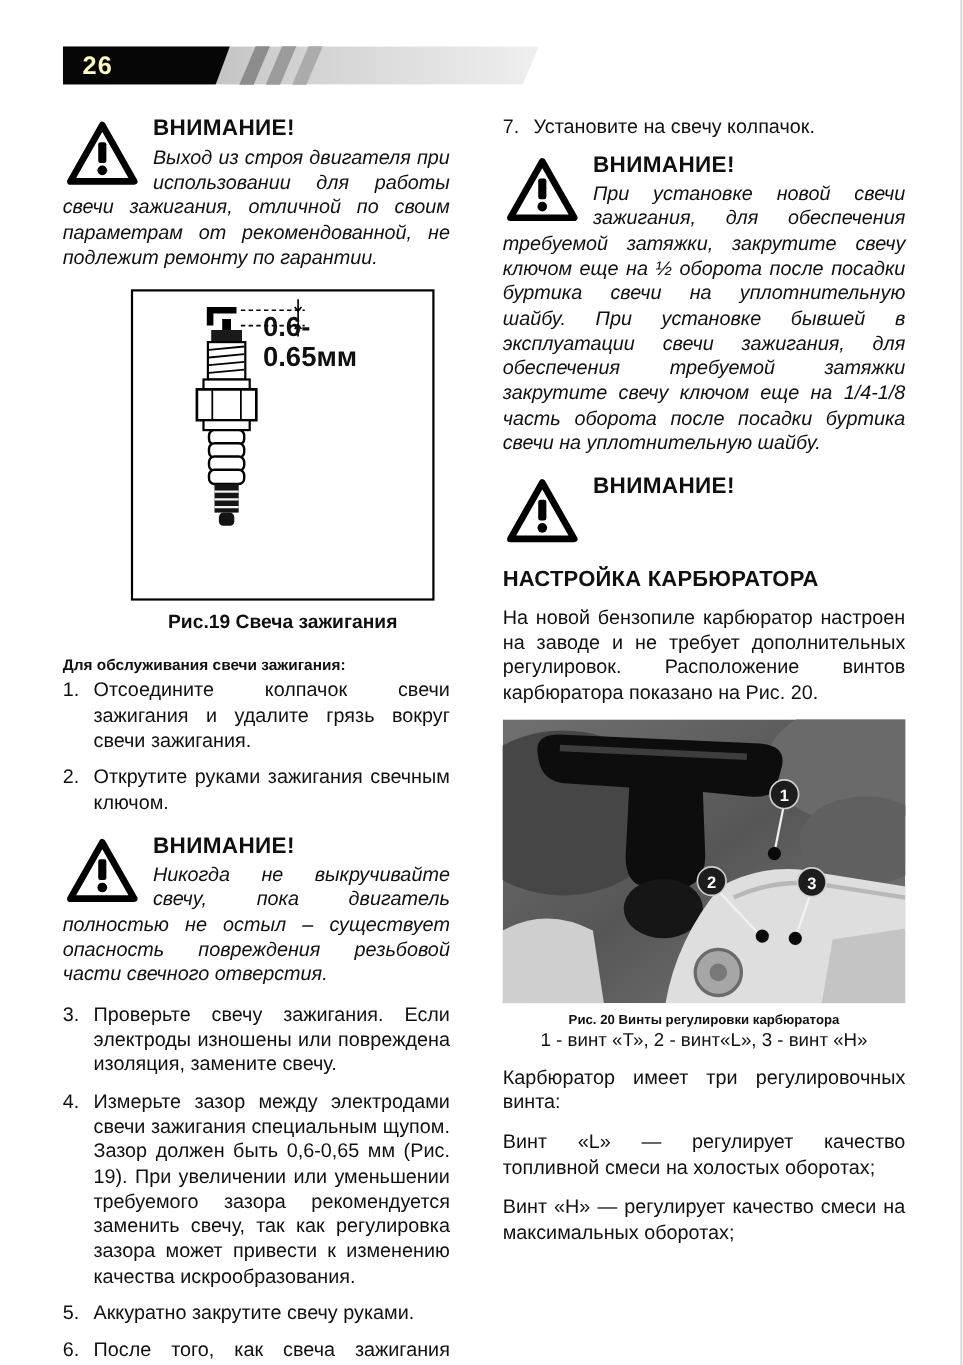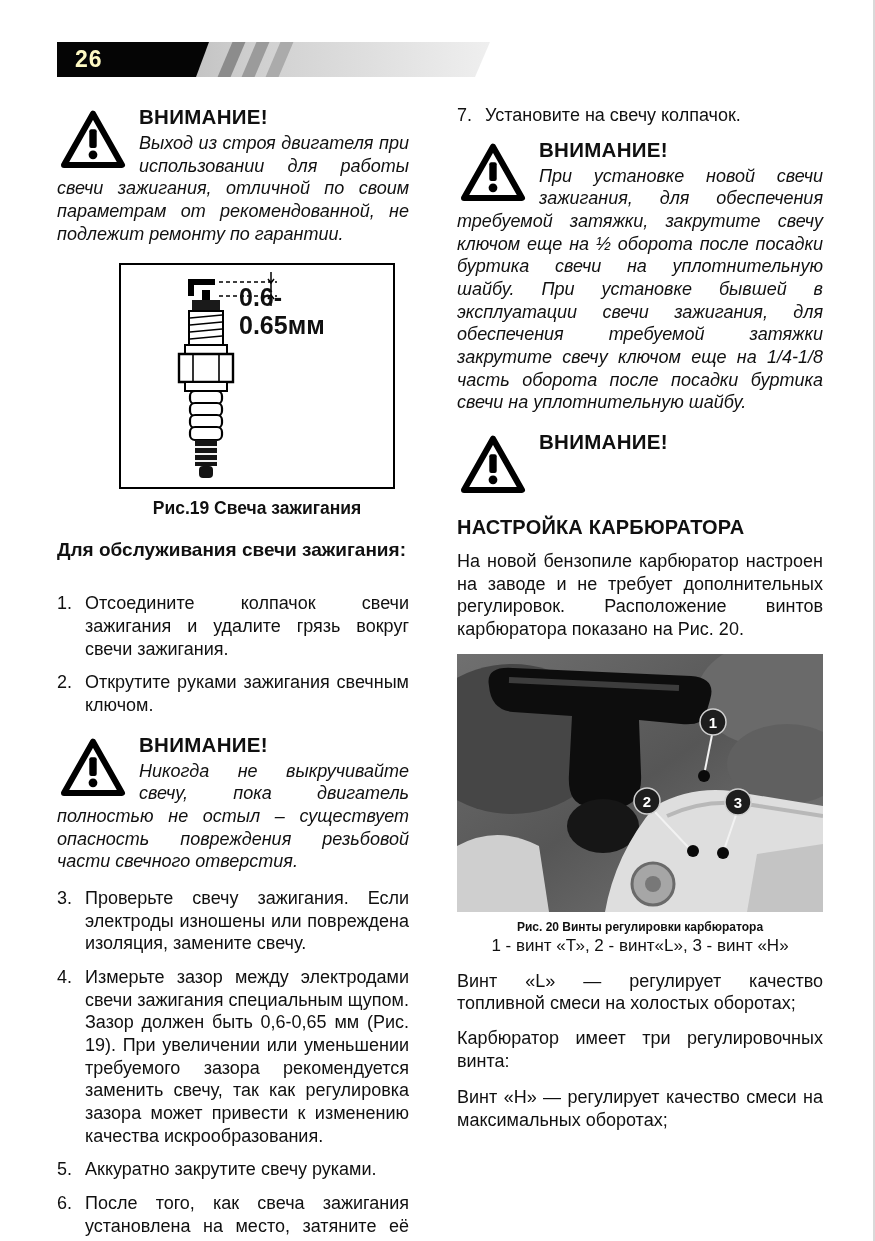--- a/index.html
+++ b/index.html
@@ -50,25 +50,25 @@
 
   
   .warning { margin-bottom:14px; }
   .warning::after { content:""; display:block; clear:both; }
   .warn-tri { float:left; width:68px; height:62px; margin:4px 12px 4px 2px; }
   .warn-head { font-weight:bold; font-size:20.5px; letter-spacing:.3px; margin:1px 0 3px 14px; }
   .warn-text { font-style:italic; font-size:18px; line-height:1.26; text-align:justify; }
 
   
   .fig19 { margin:18px 0 0 62px; }
-  .figbox { position:relative; width:276px; height:226px; border:2px solid #000; background:#fff; }
+  .figbox { position:relative; width:276px; height:283px; border:2px solid #000; background:#fff; }
   .gap-label { position:absolute; left:118px; top:18px; font-weight:bold; font-size:25px; line-height:1.12; }
   .figcap { width:276px; text-align:center; font-weight:bold; font-size:17.5px; margin-top:9px; }
 
-  .sec-title { font-weight:bold; font-size:19px; margin:20px 0 31px; }
+  .sec-title { font-weight:bold; font-size:14px; margin:20px 0 4px; }
 
   
   .carb-title { font-weight:bold; font-size:20px; margin:16px 0 11px; letter-spacing:.2px; }
   .fig20 { margin-top:13px; }
   .photo { display:block; width:366px; height:258px; }
   .cap1 { text-align:center; font-weight:bold; font-size:12px; margin-top:8px; }
   .cap2 { text-align:center; font-size:17px; margin-top:2px; }
   .mt12 { margin-top:12px; }
   .mt14 { margin-top:14px; }
 </style>
@@ -284,21 +284,21 @@
               <text x="281" y="154" text-anchor="middle" font-size="15" font-weight="bold" fill="#fff">3</text>
             </g>
           </g>
         </svg>
         <figcaption>
           <div class="cap1">Рис. 20 Винты регулировки карбюратора</div>
           <div class="cap2">1 - винт «Т», 2 - винт«L», 3 - винт «Н»</div>
         </figcaption>
       </figure>
 
+      <p class="body mt12">Карбюратор имеет три регулировочных винта:</p>
       <p class="body mt14">Винт «L» — регулирует качество топливной смеси на холостых оборотах;</p>
-      <p class="body mt12">Карбюратор имеет три регулировочных винта:</p>
       <p class="body mt14">Винт «Н» — регулирует качество смеси на максимальных оборотах;</p>
 
     </section>
   </main>
 
 
 </div>
 
 </body></html>

